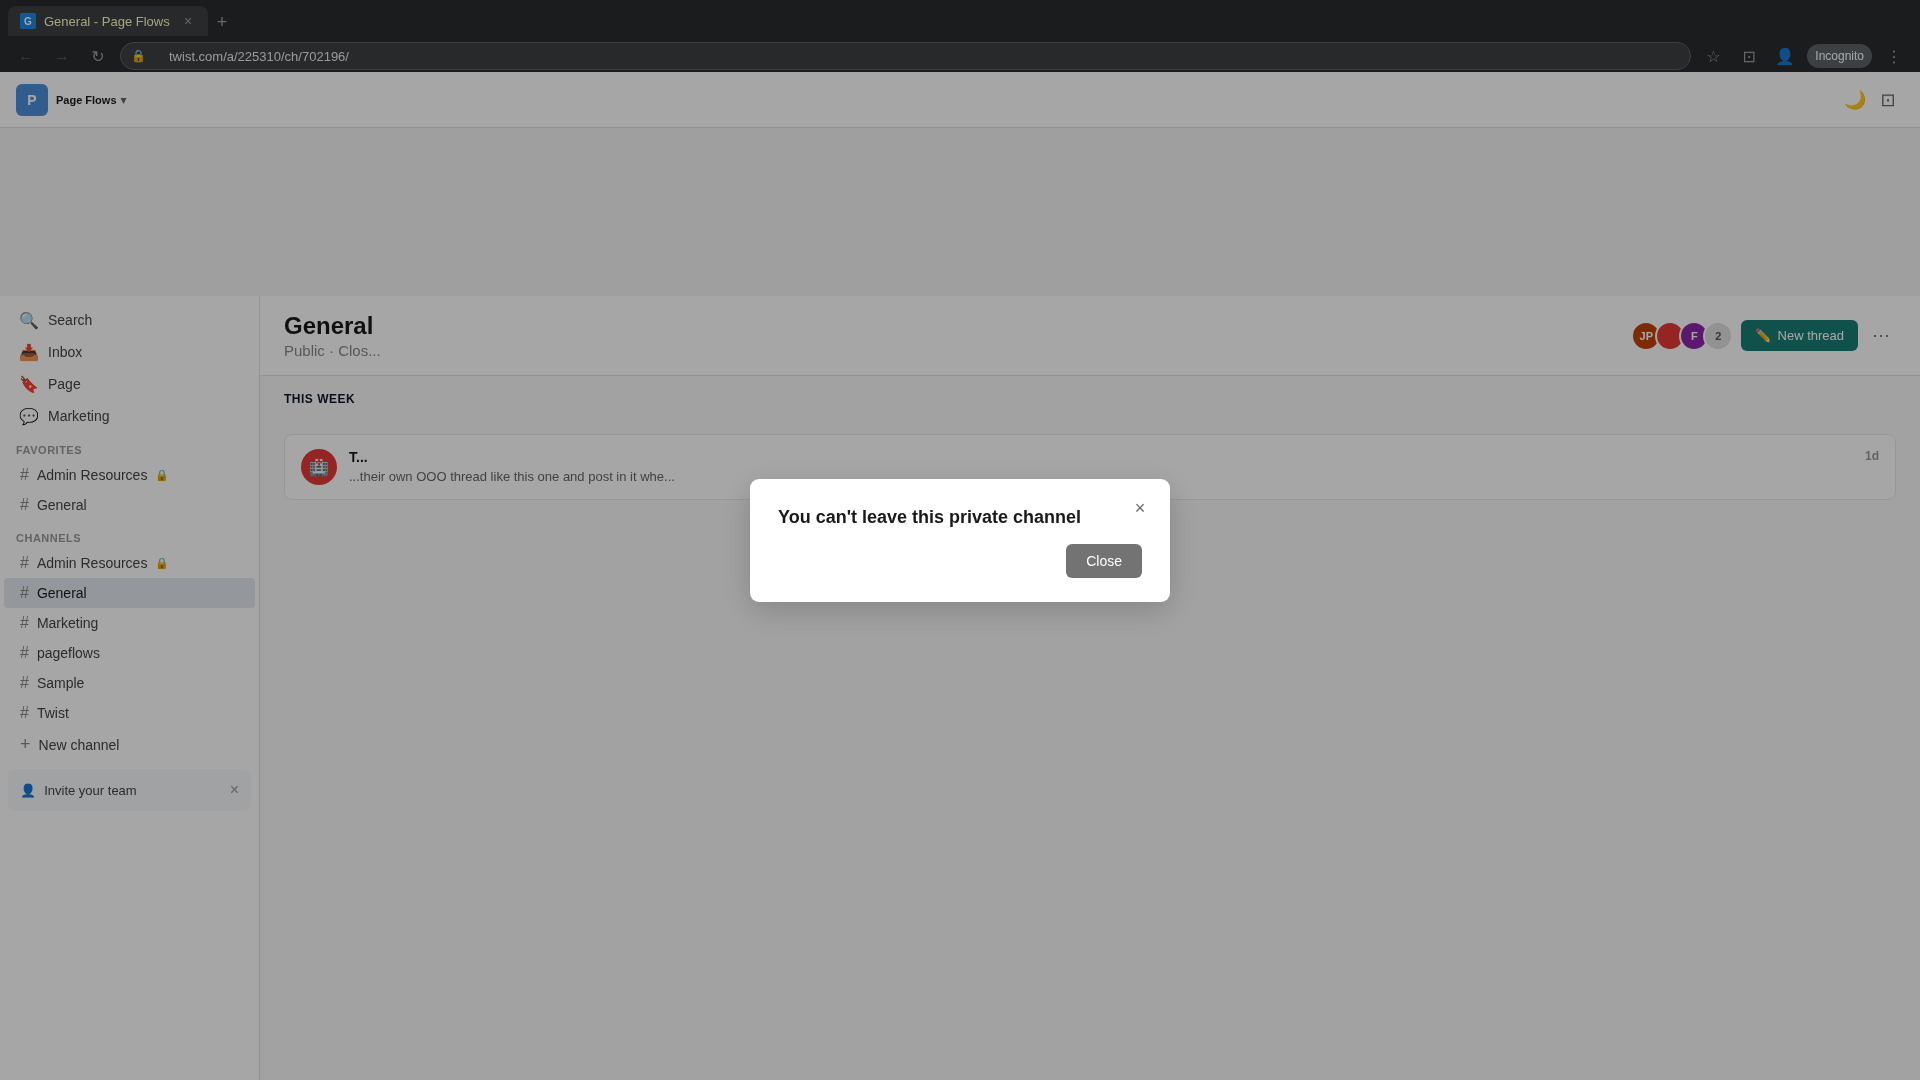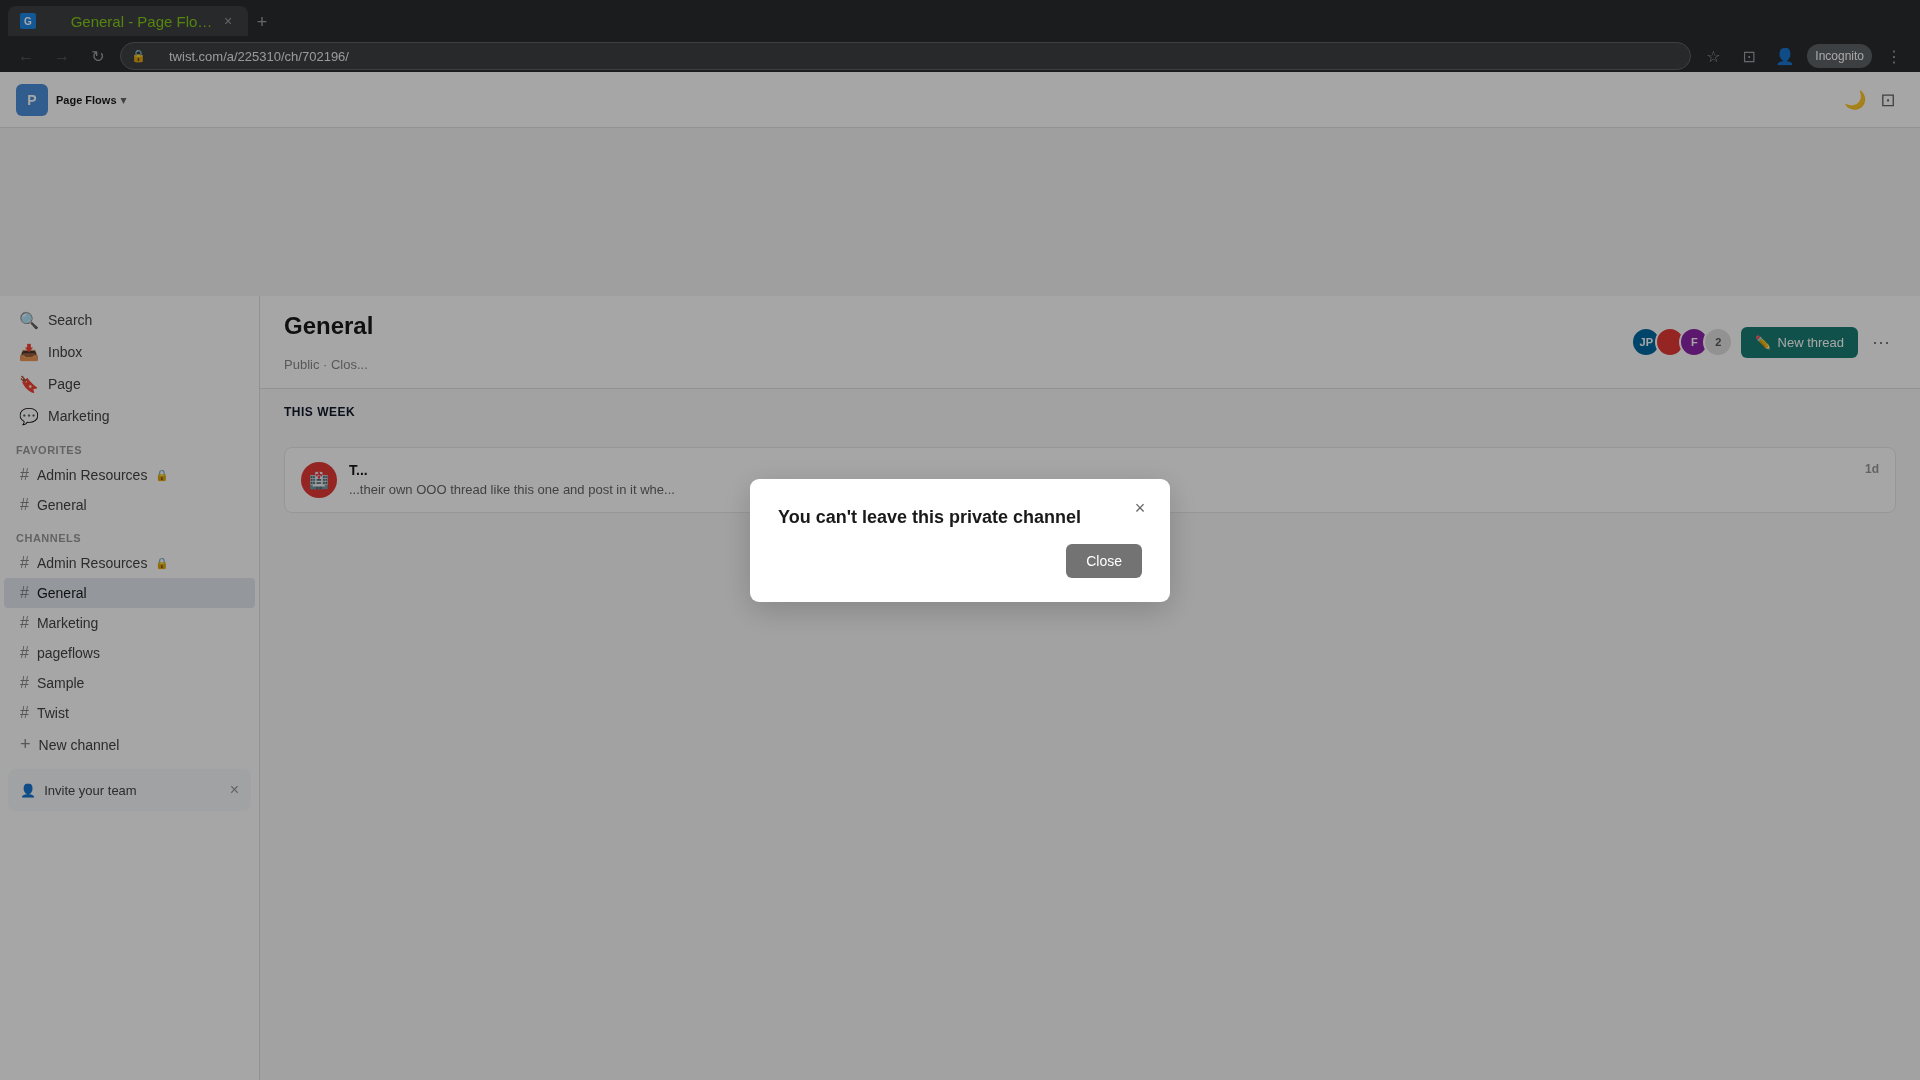--- a/index.html
+++ b/index.html
@@ -157,21 +157,21 @@
     }
 
     .channel-header {
       background: #ffffff;
       border-bottom: 1px solid #e0e0e0;
       padding: 16px 24px;
       display: flex;
       align-items: center;
     }
     .channel-title { font-size: 24px; font-weight: 700; color: #1a1a1a; }
-    .channel-meta { font-size: 13px; color: #888; margin-top: 17px; }
+    .channel-meta { font-size: 15px; color: #888; margin-top: 2px; }
     .header-right { margin-left: auto; display: flex; align-items: center; gap: 8px; }
     .avatar-stack { display: flex; }
     .avatar { width: 30px; height: 30px; border-radius: 50%; border: 2px solid white; margin-left: -6px; display: flex; align-items: center; justify-content: center; font-size: 11px; font-weight: bold; color: white; }
     .avatar:first-child { margin-left: 0; }
     .avatar-count { background: #e0e0e0; color: #555; }
     .new-thread-btn {
       background: #1a7f74;
       color: white;
       border: none;
       border-radius: 6px;
@@ -263,21 +263,21 @@
     }
   </style>
 </head>
 <body>
 
 <div class="tab-bar">
   <div class="tab">
     <div class="tab-favicon">
       <span>G</span>
     </div>
-    <span style="font-size:15px;color:#84cc16;white-space:nowrap;overflow:hidden;text-overflow:ellipsis;max-width:160px;margin-left:27px;">General - Page Flows</span>
+    <span style="font-size:13px;color:#fef9c3;white-space:nowrap;overflow:hidden;text-overflow:ellipsis;max-width:160px;">General - Page Flows</span>
     <span class="tab-close">×</span>
   </div>
   <div class="new-tab-btn">+</div>
 </div>
 
 <div class="address-bar-row">
   <div class="nav-btn disabled">←</div>
   <div class="nav-btn disabled">→</div>
   <div class="nav-btn">↻</div>
   <div class="address-input" style="position:relative;">
@@ -377,21 +377,21 @@
 
   <div class="main-content">
 
     <div class="channel-header">
       <div>
         <div class="channel-title">General</div>
         <div class="channel-meta">Public · Clos...</div>
       </div>
       <div class="header-right">
         <div class="avatar-stack">
-          <div class="avatar" style="background:#0369a1;">JP</div>
+          <div class="avatar" style="background:#c2410c;">JP</div>
           <div class="avatar" style="background:#e53935;"></div>
           <div class="avatar" style="background:#8e24aa;">F</div>
           <div class="avatar avatar-count">2</div>
         </div>
         <button class="new-thread-btn">
           <span>✏️</span>
           <span>New thread</span>
         </button>
         <div class="more-btn">···</div>
       </div>

